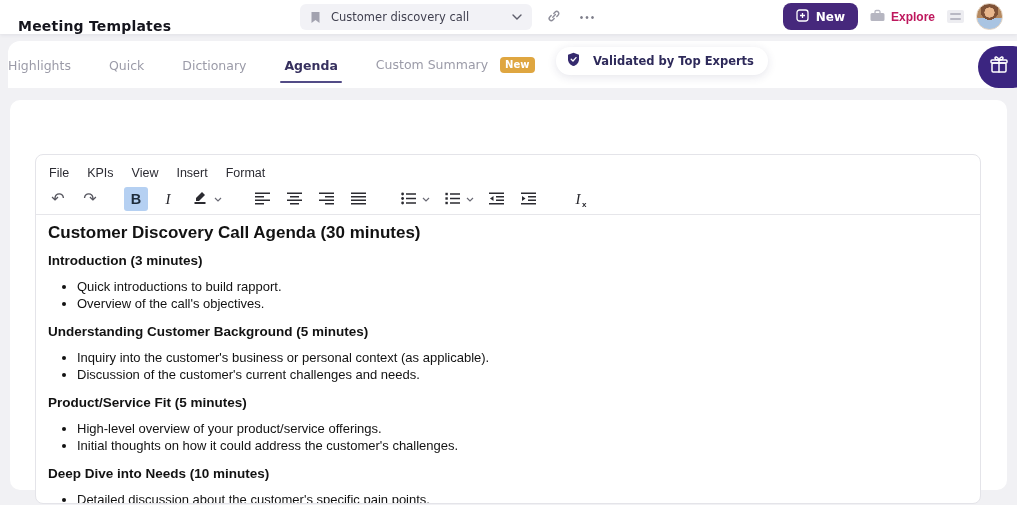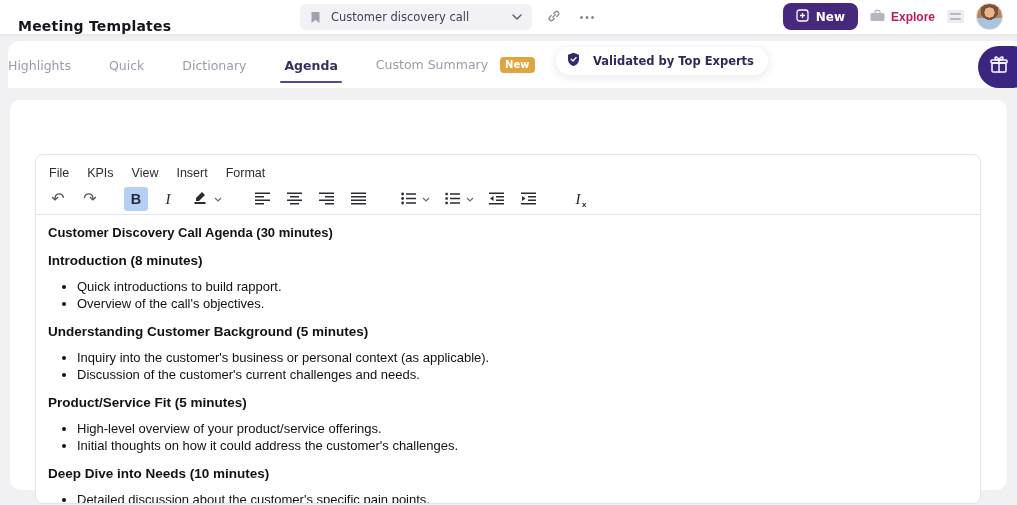--- a/index.html
+++ b/index.html
@@ -74,21 +74,21 @@
   .uicon { font-size:16px; color:#55555e; line-height:1; }
   .bold-glyph { font-family:"Liberation Sans", sans-serif; font-weight:700; font-size:14.5px; color:#1d2b3a; }
   .italic-glyph { font-family:"Liberation Serif", serif; font-style:italic; font-size:15px; color:#27272d; }
   .clearfmt { font-family:"Liberation Serif", serif; font-style:italic; font-size:15px; color:#27272d; position:relative; }
   .clearfmt .x { position:absolute; right:-6px; bottom:-1px; font-size:8px; font-style:normal; font-weight:700;
                  font-family:"Liberation Sans", sans-serif; color:#27272d; }
   .tb-divider { border-top:1px solid #e6e6ea; }
 
   .doc { height:288px; overflow:hidden; padding:10px 14px 0 12px; font-family:"Liberation Sans", sans-serif;
          color:#121212; cursor:text; }
-  .doc h1 { font-size:13px; font-weight:700; line-height:16px; }
+  .doc h1 { font-size:17px; font-weight:700; line-height:16px; }
   .doc h2 { font-size:13.5px; font-weight:700; line-height:16px; margin-top:12px; }
   .doc ul { margin:9px 0 0 0; padding-left:29px; }
   .doc li { font-size:13px; line-height:17px; }
 </style>
 </head>
 <body>
 
 <div class="header">
   <div class="app-title">Meeting Templates</div>
 
@@ -299,21 +299,21 @@
       <div class="tb-btn">
         <span class="clearfmt">I<span class="x">x</span></span>
       </div>
     </div>
 
     <div class="tb-divider"></div>
 
     <div class="doc">
       <h1>Customer Discovery Call Agenda (30 minutes)</h1>
       <div id="doc-sections">
-          <h2>Introduction (8 minutes)</h2>
+          <h2>Introduction (3 minutes)</h2>
           <ul>
             <li>Quick introductions to build rapport.</li>
             <li>Overview of the call's objectives.</li>
           </ul>
           <h2>Understanding Customer Background (5 minutes)</h2>
           <ul>
             <li>Inquiry into the customer's business or personal context (as applicable).</li>
             <li>Discussion of the customer's current challenges and needs.</li>
           </ul>
           <h2>Product/Service Fit (5 minutes)</h2>

